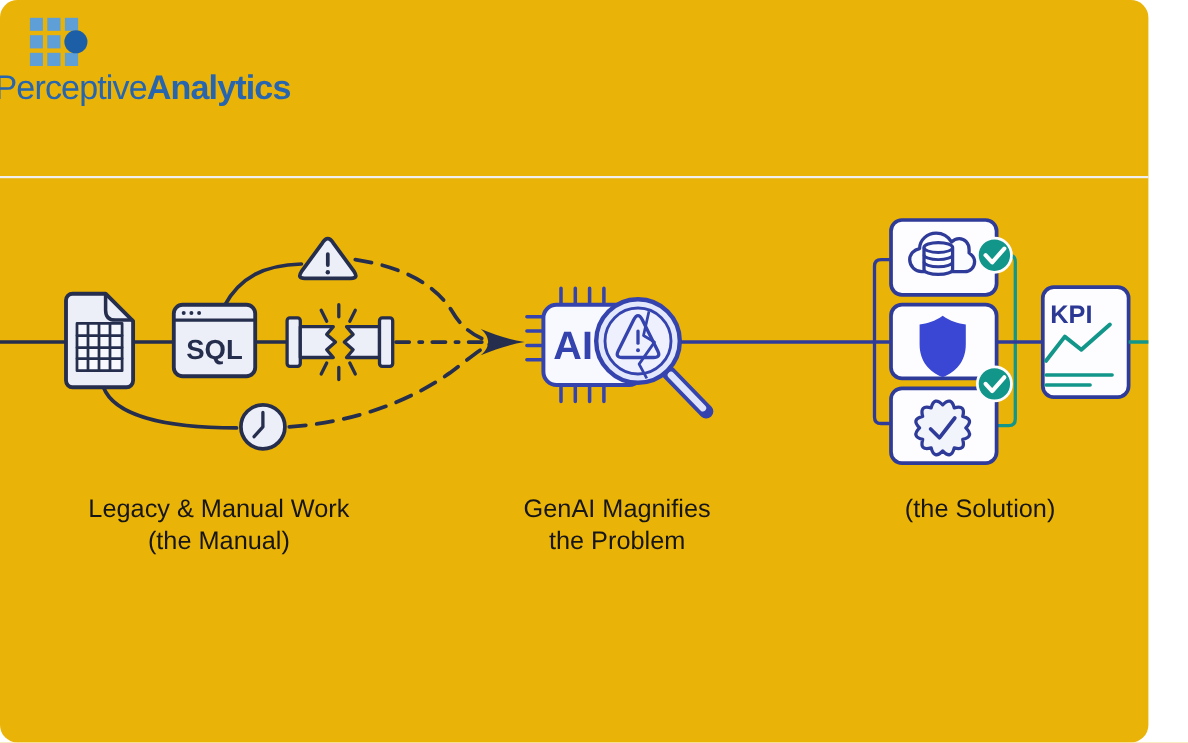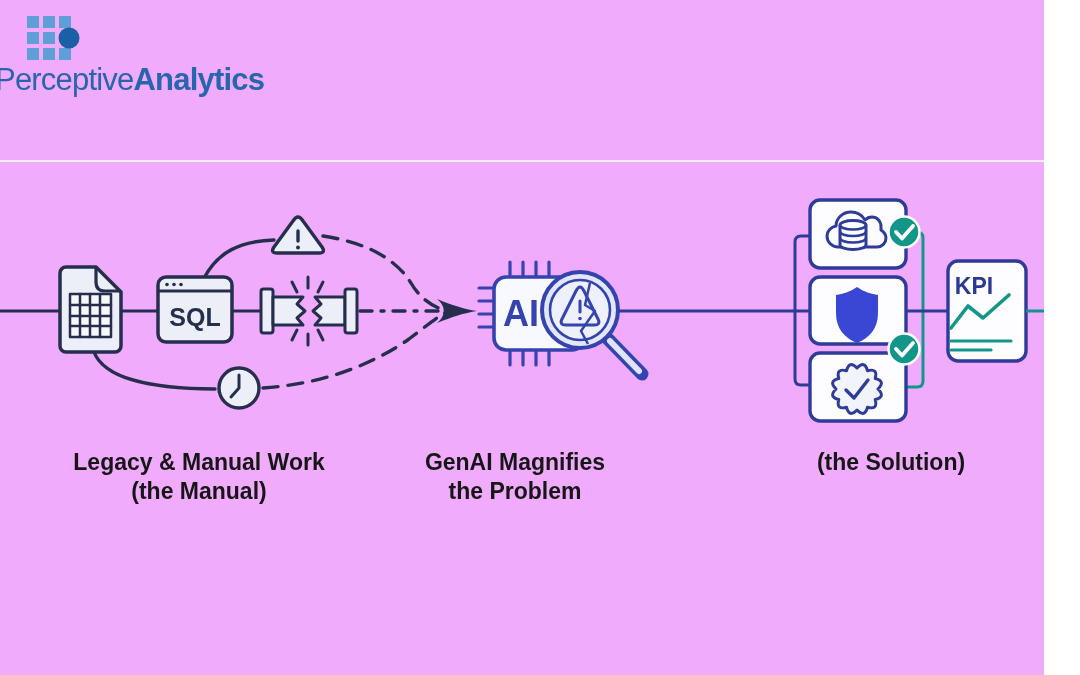--- a/index.html
+++ b/index.html
@@ -1,39 +1,40 @@
 <!DOCTYPE html>
 <html><head>
 <meta charset="utf-8">
 <style>
   html,body{margin:0;padding:0;background:#ffffff;}
   .canvas{
-    position:relative;width:1044px;height:675px;overflow:hidden;background:#f0abfc;
+    position:relative;width:1044px;height:675px;overflow:hidden;background:#eab308;
     font-family:"Liberation Sans", sans-serif;
+    border-radius:16px;
   }
   
   .logo{position:absolute;left:0;top:0;width:300px;height:110px;}
   .logo-mark{position:absolute;left:27px;top:16px;}
   .logo-text{
     position:absolute;left:-5px;top:63px;white-space:nowrap;
     font-size:31px;color:#2766ae;letter-spacing:-0.8px;line-height:34px;
   }
   .logo-text .bold{font-weight:700;}
   
   .divider{position:absolute;left:0;top:160px;width:1080px;height:2px;background:#f0f0f3;}
   
   .diagram{position:absolute;left:0;top:0;width:1080px;height:675px;}
   
   .stage-label{
     position:absolute;top:448px;text-align:center;color:#161616;
-    font-size:23px;font-weight:700;line-height:28.5px;
+    font-size:23px;font-weight:400;line-height:28.5px;
   }
   .stage-label .l1,.stage-label .l2{display:block;}
   #label-1{left:49px;width:300px;}
-  #label-2{left:415px;width:200px;}
+  #label-2{left:461px;width:200px;}
   #label-3{left:731px;width:320px;}
 </style>
 </head>
 <body>
 
 <div class="canvas">
 
   <header class="logo">
     <svg class="logo-mark" width="58" height="48" viewBox="0 0 58 48">
       <g fill="#5f9fd7">

